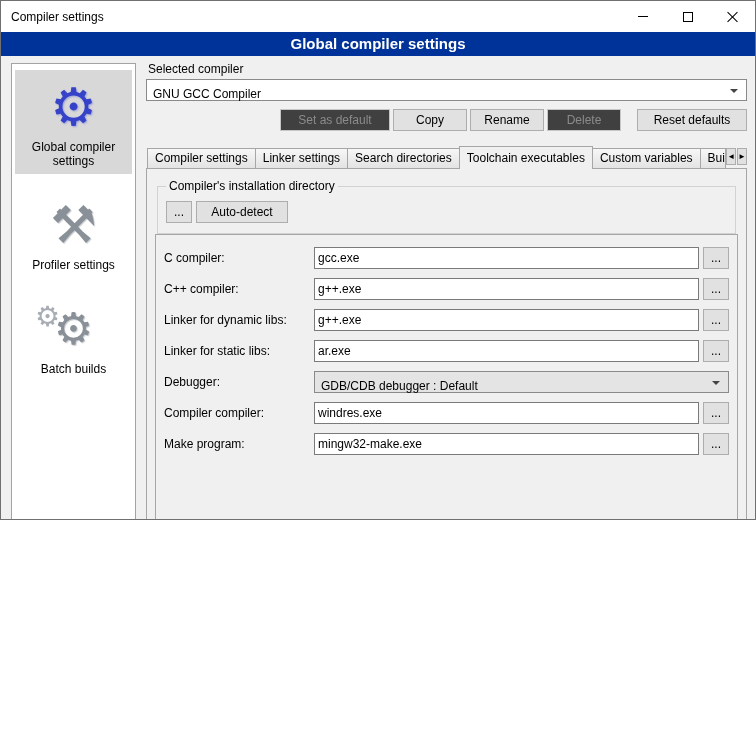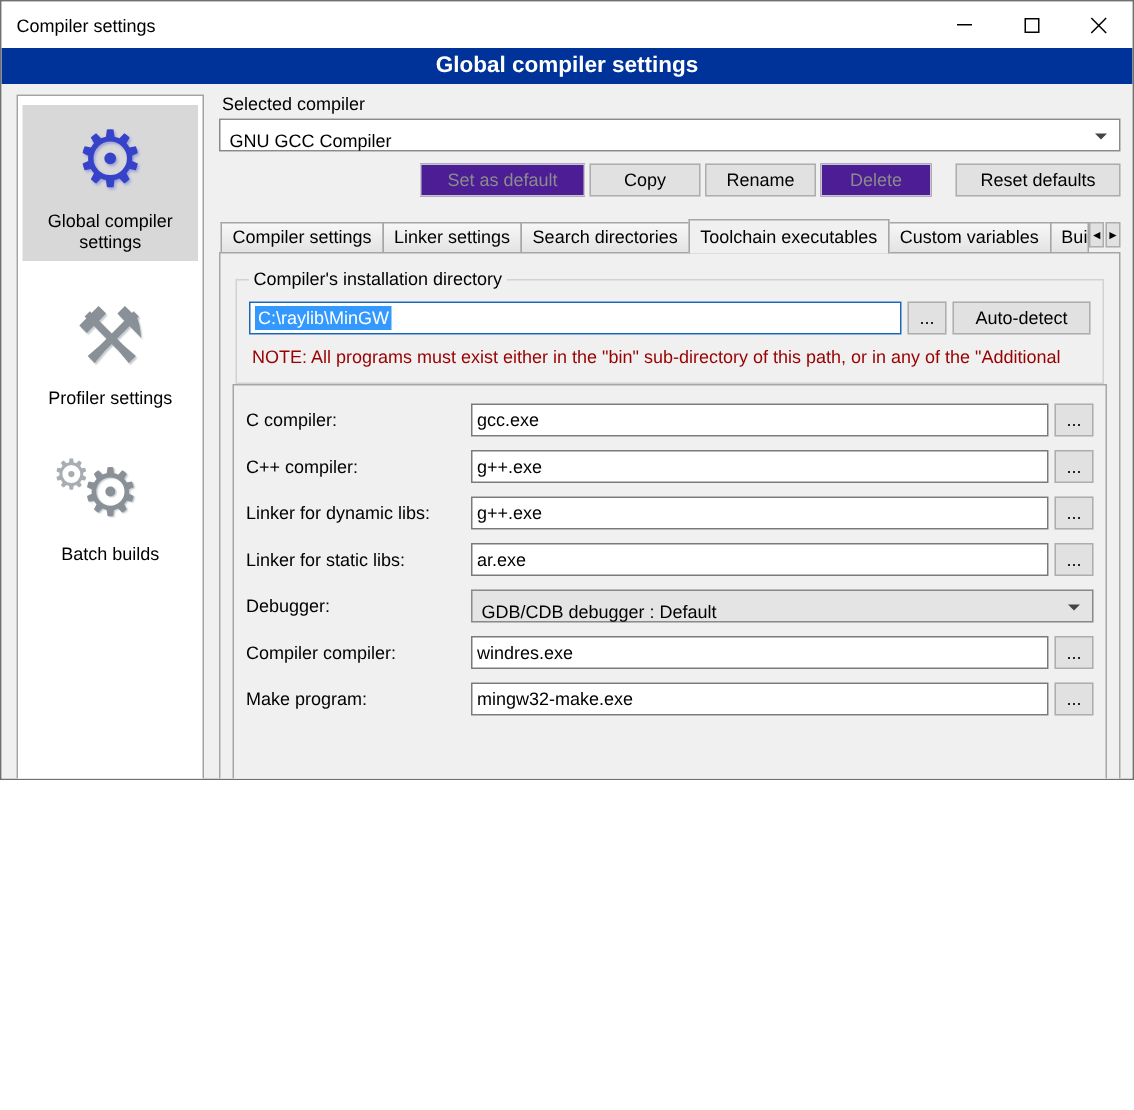--- a/index.html
+++ b/index.html
@@ -42,21 +42,21 @@
   .main { position:absolute; left:145px; top:6px; width:601px; }
   .sel-label { font-size:12px; margin:0 0 3px 2px; }
 
   .combo { height:22px; border:1px solid #8a8a8a; background:#fff; display:flex; align-items:center; padding:8px 22px 0 6px; position:relative; font-size:12px; cursor:default; }
   .combo::after { content:""; position:absolute; right:8px; top:9px; border:4px solid transparent; border-top-color:#444; }
   .combo.grey { background:#e4e4e4; }
 
   .btnrow { display:flex; margin-top:8px; gap:3px; align-items:center; }
   .spacer { flex:1; }
   .btn { height:22px; font-size:12px; background:#e1e1e1; border:1px solid #adadad; font-family:"Liberation Sans",sans-serif; display:inline-flex; align-items:center; justify-content:center; cursor:default; }
-  .btn.disabled { background:#4c1d95; border-color:#c6c6c6; color:#8b8b8b; }
+  .btn.disabled { background:#404040; border-color:#c6c6c6; color:#8b8b8b; }
   .w110 { width:110px; } .w74 { width:74px; } .gap10 { width:10px; }
 
   
   .tabstrip { display:flex; align-items:flex-end; margin-top:13px; height:24px; position:relative; z-index:2; padding-left:1px; }
   .tab { height:20px; line-height:19px; padding:0 7px; font-size:12px; background:linear-gradient(#f7f7f7,#e3e3e3); border:1px solid #a6a6a6; border-bottom:none; white-space:nowrap; cursor:default; }
   .tab + .tab { margin-left:-1px; }
   .tab.active { height:23px; line-height:22px; background:#f0f0f0; position:relative; z-index:3; margin-bottom:-1px; }
   .tab.clip { max-width:36px; overflow:hidden; }
   .tscroll { width:17px; height:17px; font-size:8px; padding:0; margin-bottom:3px; }
   .tscroll + .tscroll { margin-left:1px; }
@@ -157,27 +157,23 @@
         <div class="spacer"></div>
         <button class="btn tscroll">◄</button>
         <button class="btn tscroll">►</button>
       </div>
 
       <div class="tabpanel">
 
         <fieldset class="group">
           <legend>Compiler's installation directory</legend>
           <div class="pathrow">
-            <div class="textbox pathbox">
-              <span class="selection">C:\raylib\MinGW</span>
-            </div>
             <button class="btn btn-dots">...</button>
             <button class="btn btn-auto">Auto-detect</button>
           </div>
-          <div class="note">NOTE: All programs must exist either in the "bin" sub-directory of this path, or in any of the "Additional</div>
         </fieldset>
 
 
         <div class="subpanel">
 
           <div class="frow">
             <span class="flabel">C compiler:</span>
             <div class="textbox fbox">
                 <span>gcc.exe</span>
               </div>

